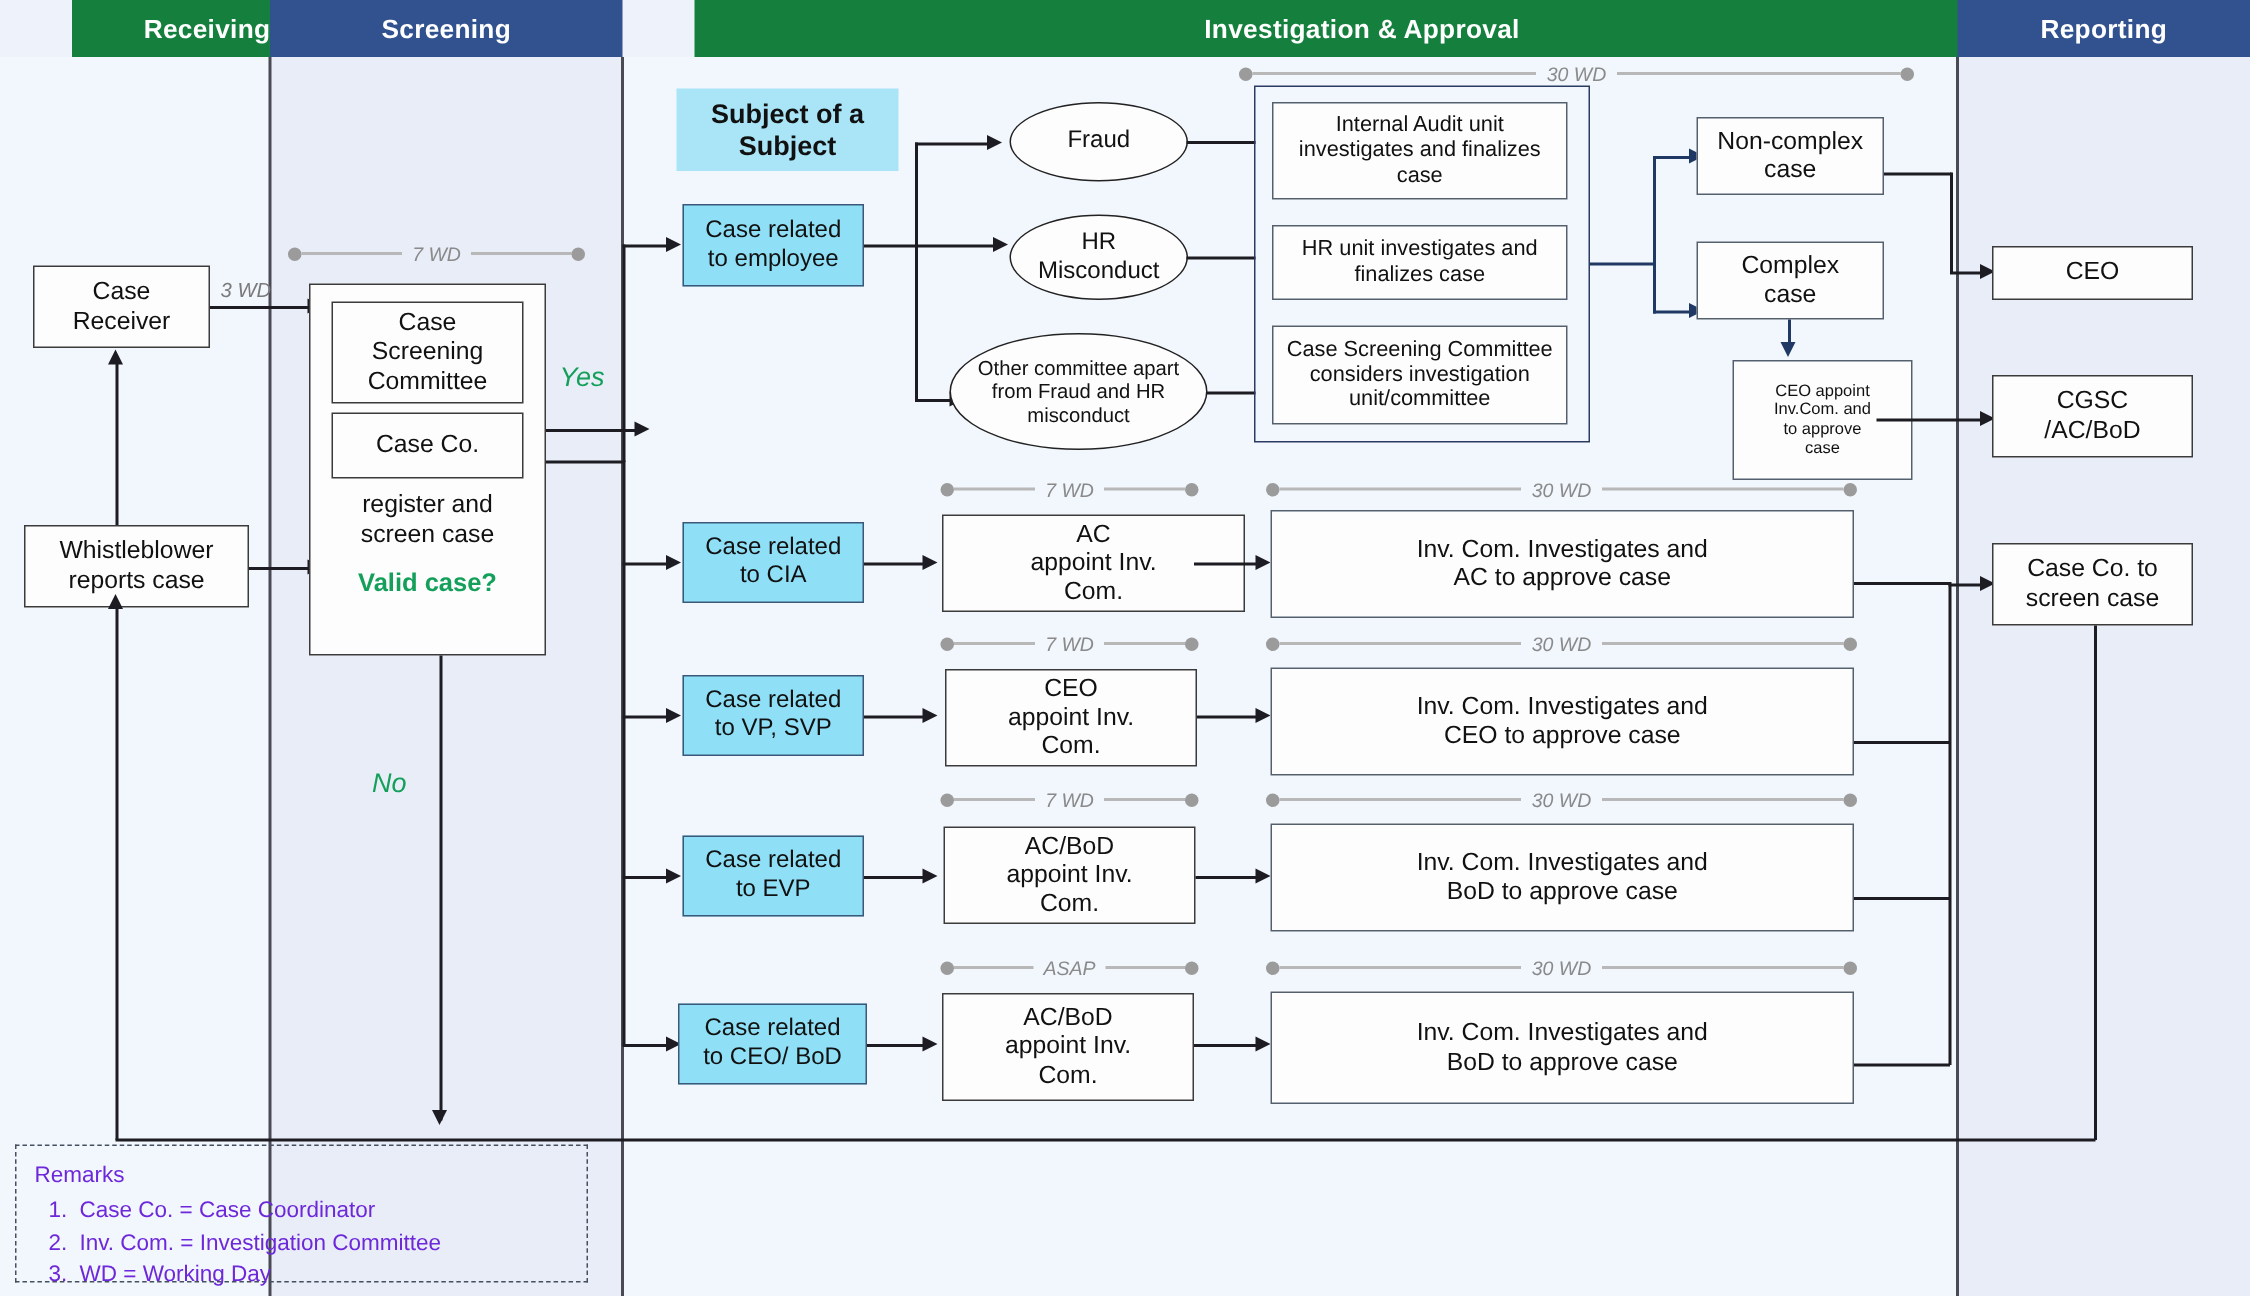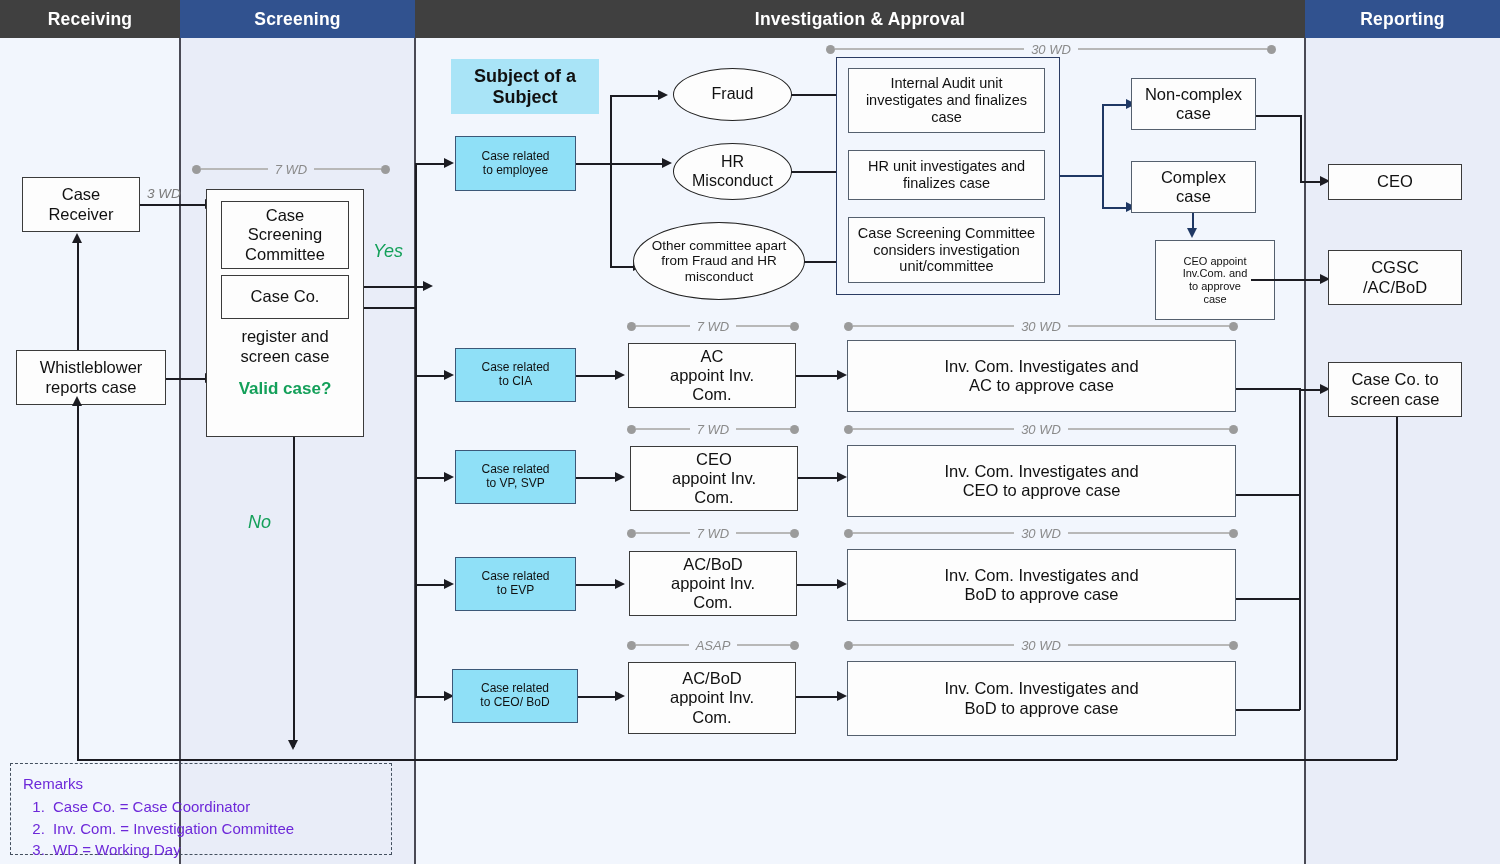--- a/index.html
+++ b/index.html
@@ -9,29 +9,29 @@
   
   .lane{position:absolute;top:38px;bottom:0;}
   .lane.recv{left:0;width:180px;background:#f2f6fd;}
   .lane.scr{left:180px;width:235px;background:#e9edf8;}
   .lane.inv{left:415px;width:890px;background:#f2f6fd;}
   .lane.rep{left:1305px;width:195px;background:#e9edf8;}
   .lane-div{position:absolute;top:38px;bottom:0;width:1.6px;background:#4a4a55;}
 
   .hdr{position:absolute;top:0;height:38px;display:flex;align-items:center;justify-content:center;
        color:#ffffff;font-weight:bold;font-size:17.5px;letter-spacing:.2px;}
-  .hdr.cyan{background:#404040;}
+  .hdr.cyan{background:#15803d;margin-left:48px;}
   .hdr.navy{background:#31528f;}
 
   
   .node{position:absolute;box-sizing:border-box;display:flex;align-items:center;justify-content:center;
         text-align:center;line-height:1.16;color:#111;}
   .wbox{background:#fdfdfd;border:1.4px solid #3b3b3b;font-size:16.5px;}
   .wbox.thin{border:1.2px solid #55606e;}
-  .cbox{background:#8fe0f7;border:1.6px solid #3c5878;font-size:12px;}
+  .cbox{background:#8fe0f7;border:1.6px solid #3c5878;font-size:16px;}
   .cbox.pale{background:#a9e4f7;border:none;font-weight:bold;font-size:18px;margin-left:14px;}
   .ell{position:absolute;box-sizing:border-box;display:flex;align-items:center;justify-content:center;
        text-align:center;border:1.5px solid #222;border-radius:50%;background:#fdfdfd;
        font-size:16px;line-height:1.15;color:#111;}
   .ell.sm{font-size:13.5px;}
   .grpbox{position:absolute;box-sizing:border-box;border:1.5px solid #2b3c63;background:transparent;}
 
   
   .ln{position:absolute;background:#1c1c22;}
   .ln.h{height:1.5px;}
@@ -261,21 +261,21 @@
     <span class="lbl">30 WD</span>
     <span class="bar"></span>
       <span class="dot"></span>
   </div>
   <div class="node cbox" style="left:455px;top:348px;width:121px;height:54px;flex-direction:column">
     <span>Case related</span>
     <span>to CIA</span>
   </div>
   <div class="ln h" style="left:576px;top:375px;width:40px"></div>
   <div class="arw r" style="left:615px;top:370px"></div>
-  <div class="node wbox" style="left:628px;top:343px;width:168px;height:65px;flex-direction:column">
+  <div class="node wbox" style="left:628px;top:343px;width:202px;height:65px;flex-direction:column">
     <span>AC</span>
     <span>appoint Inv.</span>
     <span>Com.</span>
   </div>
   <div class="ln h" style="left:796px;top:375px;width:42px"></div>
   <div class="arw r" style="left:837px;top:370px"></div>
   <div class="node wbox thin" style="left:847px;top:340px;width:389px;height:72px;flex-direction:column">
     <span>Inv. Com. Investigates and</span>
     <span>AC to approve case</span>
   </div>

